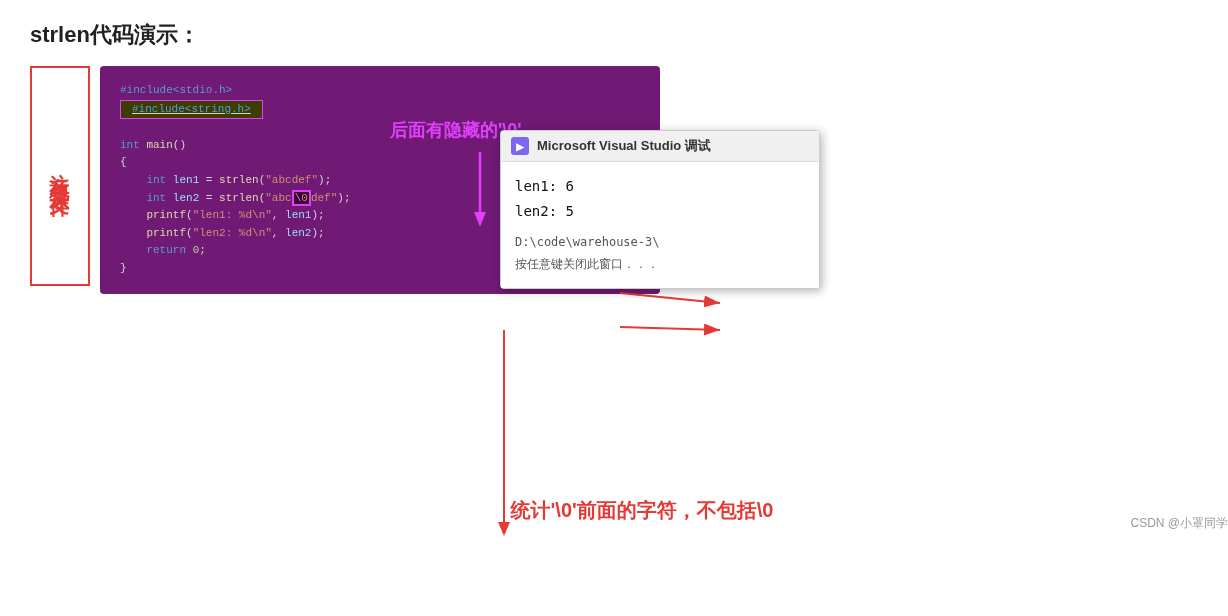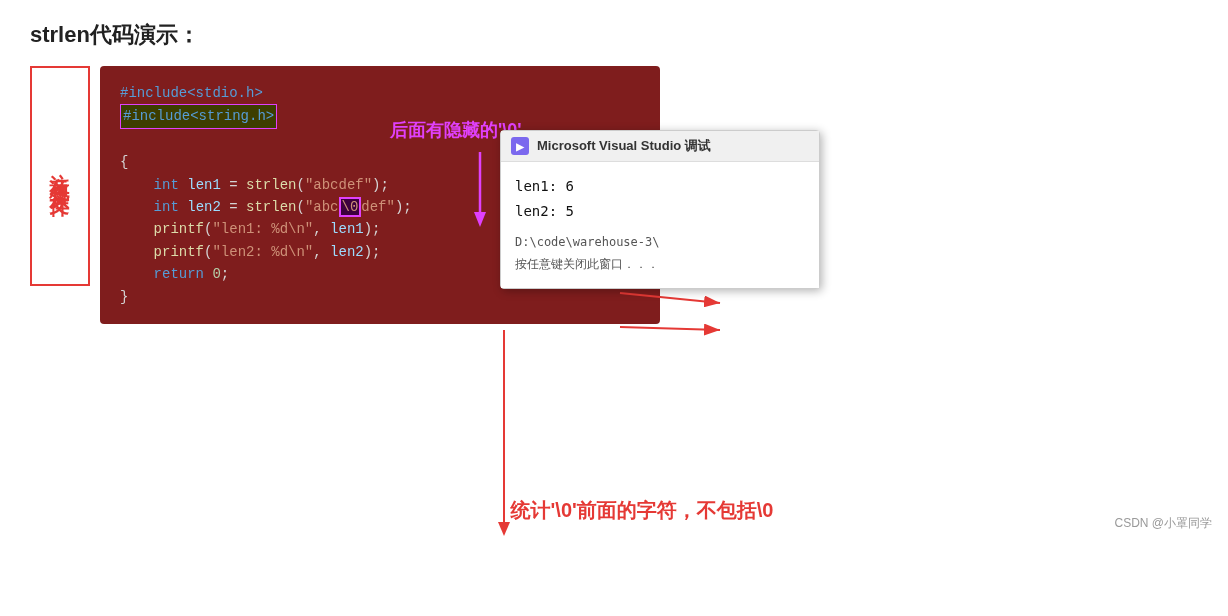--- a/index.html
+++ b/index.html
@@ -49,43 +49,44 @@
       writing-mode: vertical-lr;
       letter-spacing: 4px;
       height: 220px;
       display: flex;
       align-items: center;
       justify-content: center;
     }
 
     
     .code-editor {
-      background: #7f1d1d;
+      background: #701a75;
       border-radius: 4px;
       padding: 16px 20px;
       font-family: 'Consolas', 'Courier New', monospace;
-      font-size: 14px;
+      font-size: 11px;
       line-height: 1.6;
       color: #d4d4d4;
       min-width: 560px;
       width: 560px;
       flex-shrink: 0;
       position: relative;
     }
 
     .code-line {
       display: block;
       white-space: pre;
     }
 
     .include-highlight {
       background: #3d3d00;
       border: 1.5px solid #e040fb;
       display: inline-block;
-      padding: 0 2px;
+      padding: 0 11px;
+      text-decoration: underline;
     }
     .kw-blue { color: #569cd6; }
     .kw-yellow { color: #dcdcaa; }
     .str-orange { color: #ce9178; }
     .num { color: #b5cea8; }
     .var-light { color: #9cdcfe; }
     .include-line { color: #569cd6; }
 
     .null-highlight {
       border: 2px solid #e040fb;
@@ -142,21 +143,21 @@
     }
 
     .output-path {
       font-size: 12px;
       color: #555;
     }
 
     .watermark {
       position: absolute;
       bottom: 8px;
-      right: 16px;
+      right: 0;
       font-size: 12px;
       color: #999;
     }
   </style>
 </head>
 <body>
 
 <div class="page-container">
 
   <div class="title">strlen代码演示：</div>
@@ -168,20 +169,21 @@
     </div>
 
     <div class="code-editor">
 
       <span class="code-line"><span class="include-line">#include&lt;stdio.h&gt;</span></span>
 
       <span class="code-line"><span class="include-highlight"><span class="include-line">#include&lt;string.h&gt;</span></span></span>
 
       <span class="code-line"> </span>
 
+      <span class="code-line"><span class="kw-blue">int</span><span> </span><span class="kw-yellow">main</span><span>()</span></span>
 
       <span class="code-line">{</span>
 
       <span class="code-line">    <span class="kw-blue">int</span> <span class="var-light">len1</span> = <span class="kw-yellow">strlen</span>(<span class="str-orange">"abcdef"</span>);</span>
 
       <span class="code-line">    <span class="kw-blue">int</span> <span class="var-light">len2</span> = <span class="kw-yellow">strlen</span>(<span class="str-orange">"abc<span class="null-highlight">\0</span>def"</span>);</span>
 
       <span class="code-line">    <span class="kw-yellow">printf</span>(<span class="str-orange">"len1: %d\n"</span>, <span class="var-light">len1</span>);</span>
 
       <span class="code-line">    <span class="kw-yellow">printf</span>(<span class="str-orange">"len2: %d\n"</span>, <span class="var-light">len2</span>);</span>

